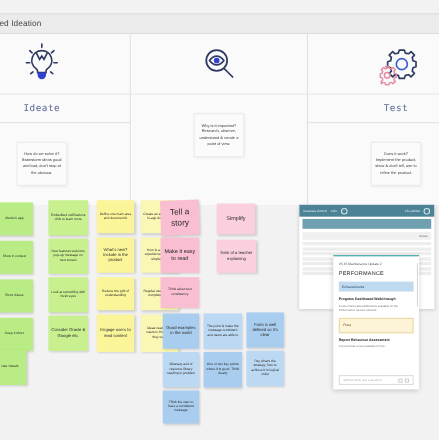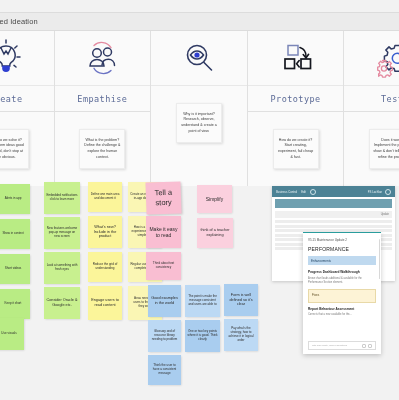--- a/index.html
+++ b/index.html
@@ -202,75 +202,37 @@
           </g>
           <path d="M18.2 27.8h7.6v2.4a3.8 3.8 0 0 1-7.6 0z" fill="#2f3fd0"></path>
         </svg>
       </div>
       <div class="label-cell">Ideate</div>
       <div class="desc-cell">
         <div class="desc-note">How do we solve it? Brainstorm ideas good and bad, don't stop at the obvious.</div>
       </div>
     </div>
 
-    <div class="phase-col">
-      <div class="icon-cell">
-        <svg class="ico" width="44" height="40" viewBox="0 0 44 40">
-          <g fill="none" stroke="#2f3a63" stroke-width="1.5" stroke-linecap="round">
-            <circle cx="17" cy="15" r="4.3"></circle>
-            <path d="M10 28c0-4 3.2-6.6 7-6.6s7 2.6 7 6.6z"></path>
-            <circle cx="27.5" cy="14" r="4"></circle>
-            <path d="M22 27c.4-3.6 3-5.8 6.3-5.8 3.6 0 6.2 2.5 6.2 6.3"></path>
-          </g>
-          <path d="M14 7.5a11 11 0 0 1 17 2.2" fill="none" stroke="#e4899f" stroke-width="1.3" stroke-linecap="round"></path>
-          <path d="M31 32.5a11 11 0 0 1-17-2.2" fill="none" stroke="#6b73c4" stroke-width="1.3" stroke-linecap="round"></path>
-        </svg>
-      </div>
-      <div class="label-cell">Empathise</div>
-      <div class="desc-cell">
-        <div class="desc-note">What is the problem? Define the challenge &amp; explore the human context.</div>
-      </div>
-    </div>
 
     <div class="phase-col">
       <div class="icon-cell">
         <svg class="ico" width="44" height="40" viewBox="0 0 44 40">
           <g fill="none" stroke="#2f3a63" stroke-width="1.6" stroke-linecap="round">
             <circle cx="20" cy="17" r="9.5"></circle>
             <path d="M27 24.5l7.5 7.5"></path>
             <path d="M13.5 17s2.8-4 6.5-4 6.5 4 6.5 4-2.8 4-6.5 4-6.5-4-6.5-4z"></path>
           </g>
           <circle cx="20" cy="17" r="2.6" fill="#2f3fd0"></circle>
         </svg>
       </div>
       <div class="desc-cell">
         <div class="desc-note">Why is it important? Research, observe, understand &amp; create a point of view.</div>
       </div>
     </div>
 
-    <div class="phase-col">
-      <div class="icon-cell">
-        <svg class="ico" width="44" height="40" viewBox="0 0 44 40">
-          <g fill="none" stroke="#7b86b8" stroke-width="1.5">
-            <rect x="14" y="7.5" width="10" height="9.5"></rect>
-          </g>
-          <g fill="none" stroke="#15171f" stroke-width="1.7">
-            <rect x="11" y="21" width="9.5" height="9.5"></rect>
-            <rect x="27" y="21" width="9.5" height="9.5"></rect>
-          </g>
-          <path d="M26 9.5c4.2 1.2 6.2 4.6 6 9.5" fill="none" stroke="#15171f" stroke-width="1.6" stroke-linecap="round"></path>
-          <path d="M29.2 16.5l2.8 3.4 2.6-3.6" fill="none" stroke="#15171f" stroke-width="1.6" stroke-linecap="round"></path>
-          <path d="M25.2 22.6l-2.6 3.2 2.6 3.2" fill="none" stroke="#15171f" stroke-width="1.6" stroke-linecap="round"></path>
-        </svg>
-      </div>
-      <div class="label-cell">Prototype</div>
-      <div class="desc-cell">
-        <div class="desc-note">How do we create it? Start creating, experiment, fail cheap &amp; fast.</div>
-      </div>
-    </div>
 
     <div class="phase-col">
       <div class="icon-cell">
         <svg class="ico" width="44" height="40" viewBox="0 0 44 40">
           <g fill="none" stroke="#2f3a63" stroke-width="1.5" stroke-linejoin="round">
             <path d="M25 7.5h4.6l.9 2.8 3 .6 2.1-2 3.2 3.2-2 2.1.6 3 2.8.9v4.6l-2.8.9-.6 3 2 2.1-3.2 3.2-2.1-2-3 .6-.9 2.8H25l-.9-2.8-3-.6-2.1 2-3.2-3.2 2-2.1-.6-3-2.8-.9v-4.6l2.8-.9.6-3-2-2.1 3.2-3.2 2.1 2 3-.6z"></path>
           </g>
           <circle cx="27.3" cy="20.3" r="5" fill="none" stroke="#3a5fd0" stroke-width="1.5"></circle>
           <g fill="none" stroke="#e4899f" stroke-width="1.3" stroke-linejoin="round">
             <path d="M12.5 22.5h3l.6 1.8 1.9.4 1.3-1.3 2.1 2.1-1.3 1.3.4 1.9 1.8.6v3l-1.8.6-.4 1.9 1.3 1.3-2.1 2.1-1.3-1.3-1.9.4-.6 1.8h-3l-.6-1.8-1.9-.4-1.3 1.3L8.6 36l1.3-1.3-.4-1.9-1.8-.6v-3l1.8-.6.4-1.9-1.3-1.3 2.1-2.1 1.3 1.3 1.9-.4z"></path>

